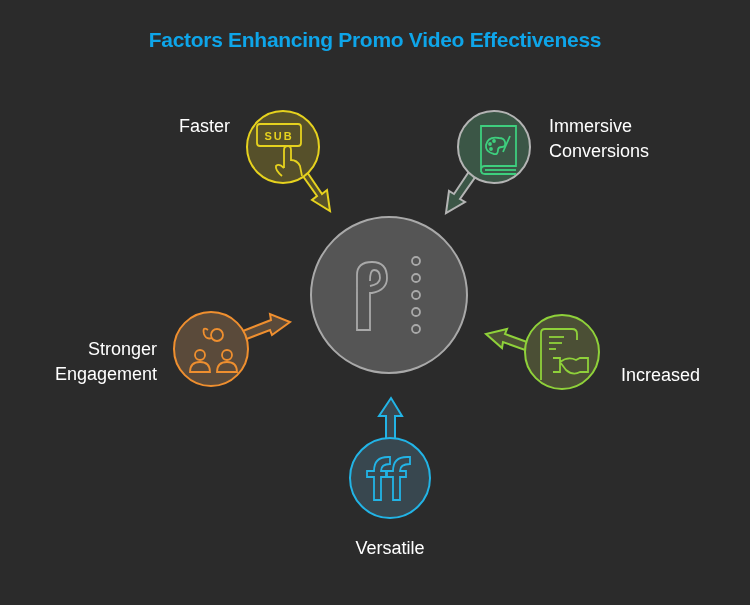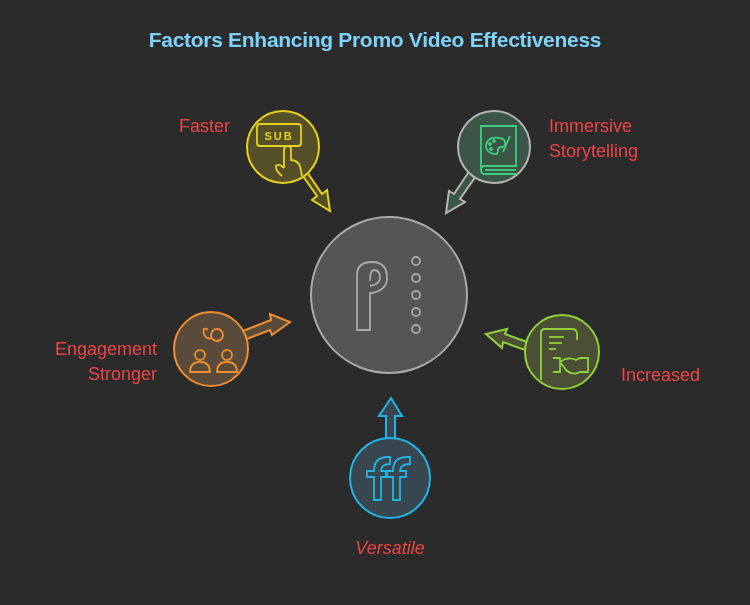--- a/index.html
+++ b/index.html
@@ -1,22 +1,22 @@
 <!DOCTYPE html>
 <html><head>
 <meta charset="utf-8">
 <style>
   html, body { margin:0; padding:0; }
   body { width:750px; height:605px; background:#2b2b2b; position:relative; overflow:hidden; font-family:"Liberation Sans", sans-serif; }
-  .title { position:absolute; left:0; top:28px; width:750px; text-align:center; color:#7dd3fc; font-size:21px; font-weight:bold; letter-spacing:-0.3px; }
-  .label { position:absolute; color:#ef4444; font-size:18px; line-height:25px; }
+  .title { position:absolute; left:0; top:28px; width:750px; text-align:center; color:#0ea5e9; font-size:21px; font-weight:bold; letter-spacing:-0.3px; }
+  .label { position:absolute; color:#ffffff; font-size:18px; line-height:25px; }
   .label span { display:block; }
   .right { text-align:right; }
   .left { text-align:left; }
-  .center { text-align:center;font-style:italic; }
+  .center { text-align:center; }
   svg.diagram { position:absolute; left:0; top:0; }
 </style>
 </head>
 <body>
 
 <div class="title">Factors Enhancing Promo Video Effectiveness</div>
 
 <svg class="diagram" width="750" height="605" viewBox="0 0 750 605">
 
   <g>
@@ -90,26 +90,26 @@
     </g>
   </g>
 </svg>
 
 <div class="label right" style="left:80px; top:114px; width:150px;">
   <span>Faster</span>
 </div>
 
 <div class="label left" style="left:549px; top:114px; width:180px;">
   <span>Immersive</span>
-  <span>Storytelling</span>
+  <span>Conversions</span>
 </div>
 
 <div class="label right" style="left:0px; top:337px; width:157px;">
+  <span>Stronger</span>
   <span>Engagement</span>
-  <span>Stronger</span>
 </div>
 
 <div class="label left" style="left:621px; top:337px; width:129px;margin-top:26px;">
   <span>Increased</span>
 </div>
 
 <div class="label center" style="left:290px; top:536px; width:200px;">
   <span>Versatile</span>
 </div>
 

